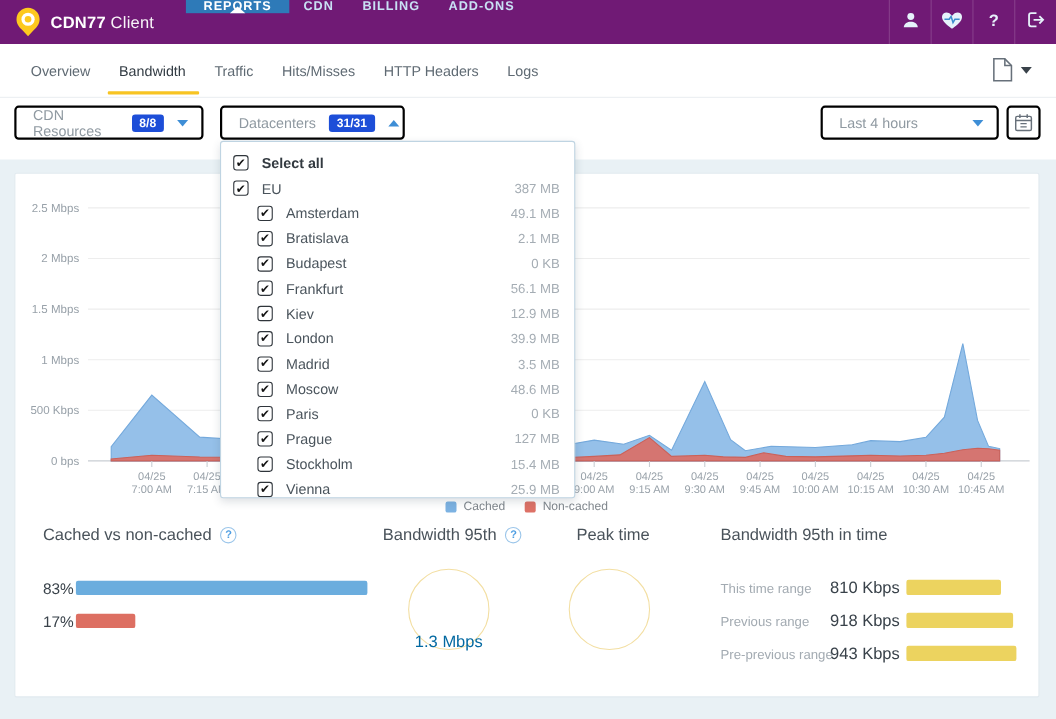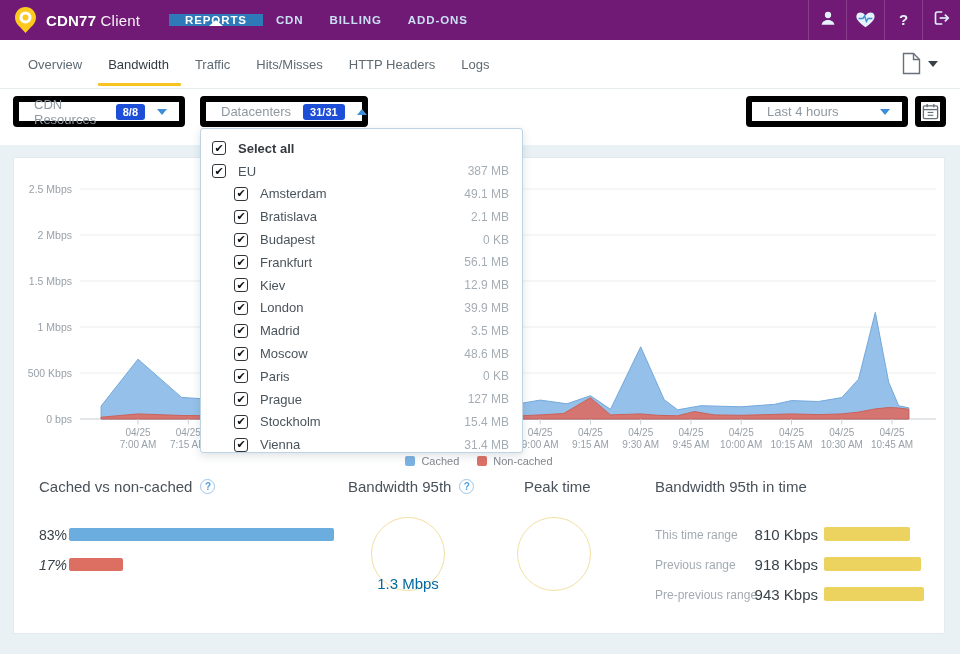--- a/index.html
+++ b/index.html
@@ -6,41 +6,41 @@
   body { font-family:"Liberation Sans","DejaVu Sans",sans-serif; background:#fff; }
   #app { position:relative; width:960px; height:654px; overflow:hidden; background:#fff; }
 
   
   .topbar { position:absolute; left:0; top:0; width:960px; height:40px; background:#701a75; display:flex; align-items:stretch; }
   .brand { display:flex; align-items:center; padding-left:14px; width:169px; }
   .brand svg { margin-right:9px; }
   .brand-text { color:#fff; font-size:15px; letter-spacing:.2px; white-space:nowrap; }
   .brand-text b { font-weight:700; }
   .brand-text span { font-weight:300; opacity:.95; }
-  .nav1 { display:flex; align-items:center; }
+  .nav1 { display:flex; align-items:flex-start; }
   .nav1-item { position:relative; display:flex; align-items:center; padding:0 13px; color:#c9e0f4; font-size:11.5px; font-weight:700; letter-spacing:.9px; cursor:pointer; }
   .nav1-item.active { background:#2e7ab8; color:#fff; padding:0 16px; }
   .notch { position:absolute; bottom:0; left:50%; transform:translateX(-50%); width:0; height:0;
            border-left:7px solid transparent; border-right:7px solid transparent; border-bottom:6px solid #fff; }
   .topbar-icons { position:absolute; right:0; top:0; height:40px; display:flex; }
   .icon-cell { width:38px; height:40px; display:flex; align-items:center; justify-content:center; border-left:1px solid rgba(255,255,255,.16); cursor:pointer; }
   .icon-cell .qmark { color:#e6f2fb; font-size:15px; font-weight:700; }
 
   
   .tabsrow { position:absolute; left:0; top:40px; width:960px; height:49px; background:#fff; border-bottom:1px solid #e9eef1; }
   .tabs { position:absolute; left:28px; top:0; height:48px; display:flex; }
   .tab { position:relative; display:flex; align-items:center; padding:0 24px 0 0; margin-right:2px; color:#5f6a73; font-size:13px; cursor:pointer; }
   .tab.active { color:#333c44; }
   .tab.active .underline { position:absolute; left:-10px; right:12px; bottom:2px; height:3px; background:#f7c422; border-radius:1px; }
   .export-ctl { position:absolute; right:22px; top:12px; display:flex; align-items:center; cursor:pointer; }
   .caret-dn-dark { width:0; height:0; border-left:5px solid transparent; border-right:5px solid transparent; border-top:6px solid #39424a; margin-left:7px; }
 
   
   .filterrow { position:absolute; left:0; top:89px; width:960px; height:56px; background:#fff; }
-  .fbtn { position:absolute; top:7px; height:31px; border:6px solid #000000; border-radius:4px; background:#fff; display:flex; align-items:center; cursor:pointer; }
+  .fbtn { position:absolute; top:7px; height:31px; border:2px solid #000000; border-radius:4px; background:#fff; display:flex; align-items:center; cursor:pointer; }
   .fbtn .flabel { color:#8f99a1; font-size:13px; }
   .badge { background:#1d4ed8; color:#fff; font-size:11px; font-weight:700; padding:2px 7px; border-radius:3px; margin-left:12px; }
   .caret-dn-blue { width:0; height:0; border-left:5px solid transparent; border-right:5px solid transparent; border-top:6px solid #3e8ed6; margin-left:12px; }
   .caret-up-blue { width:0; height:0; border-left:5px solid transparent; border-right:5px solid transparent; border-bottom:6px solid #3e8ed6; margin-left:12px; }
 
   
   .lower { position:absolute; left:0; top:145px; width:960px; height:509px; background:#e9f1f5; }
   .card { position:absolute; left:13px; top:157px; width:932px; height:477px; background:#fff; border:1px solid #e2eaef; border-radius:2px; }
   .chart-wrap { position:absolute; left:0; top:0; width:930px; height:300px; }
   svg text { font-family:"Liberation Sans","DejaVu Sans",sans-serif; }
@@ -227,21 +227,21 @@
         </div>
       </div>
 
     <div class="stat-title" style="left:25px; top:320px;">
       <span>Cached vs non-cached</span>
       <span class="help-circle">?</span>
     </div>
     <div id="pctBars">
         <div class="pct-label" style="left: 25px; top: 369px;">83%</div>
         <div class="hbar" style="left: 55px; top: 370px; width: 265px; background: rgb(107, 173, 222);"></div>
-        <div class="pct-label" style="left: 25px; top: 399px; font-style: italic;">17%</div>
+        <div class="pct-label" style="left: 25px; top: 399px;">17%</div>
         <div class="hbar" style="left: 55px; top: 400px; width: 54px; background: rgb(221, 111, 98);"></div>
       </div>
 
     <div class="stat-title" style="left:334px; top:320px;">
       <span>Bandwidth 95th</span>
       <span class="help-circle">?</span>
     </div>
     <div class="circle-stat" style="left:357px; top:359px;"></div>
     <div class="circle-text" style="left:334px; top:388px;">
       <div class="cval">1.3 Mbps</div>
@@ -330,18 +330,18 @@
           <span class="dd-value">127 MB</span>
         </div>
         <div class="dd-row">
           <span class="cbox ind2">✔</span>
           <span class="dd-label">Stockholm</span>
           <span class="dd-value">15.4 MB</span>
         </div>
         <div class="dd-row">
           <span class="cbox ind2">✔</span>
           <span class="dd-label">Vienna</span>
-          <span class="dd-value">31.4 MB</span>
+          <span class="dd-value">25.9 MB</span>
         </div>
       </div>
   </div>
 
 </div>
 
 </body></html>

